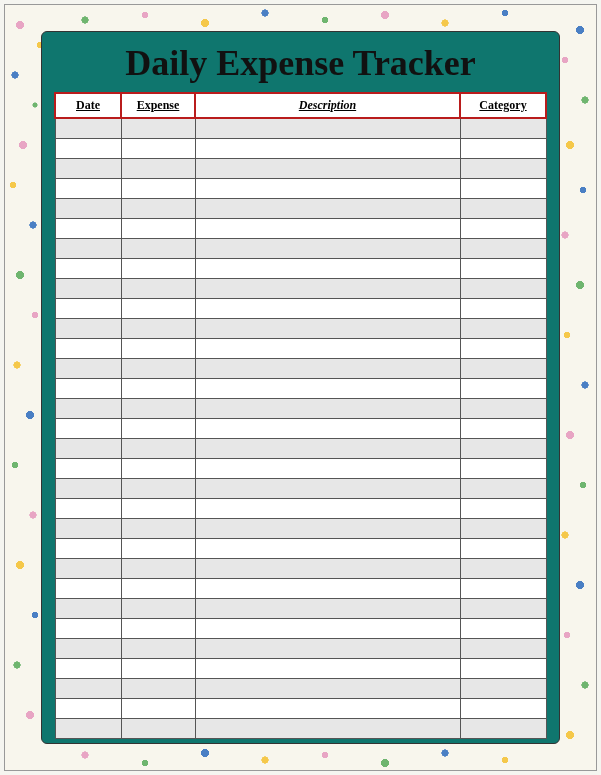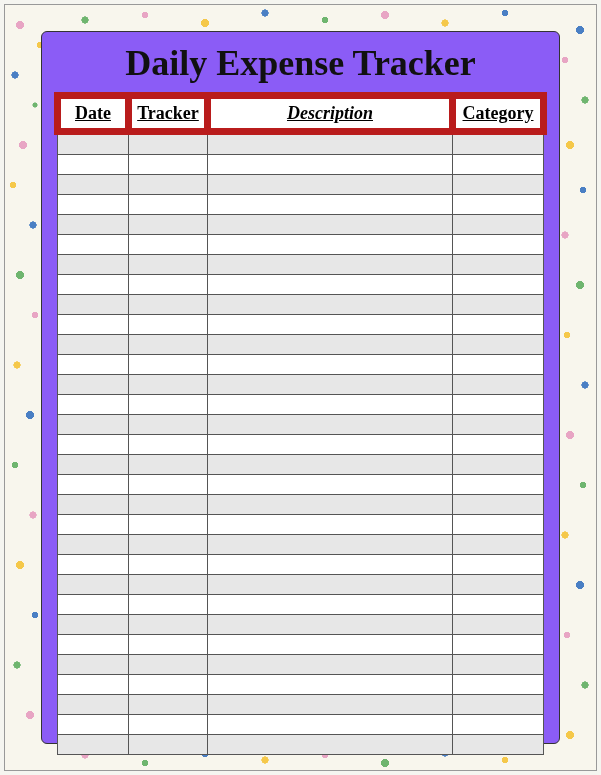--- a/index.html
+++ b/index.html
@@ -75,21 +75,21 @@
       radial-gradient(circle 8px at 380px 758px, #6fb56f 50%, transparent 52%),
       radial-gradient(circle 7px at 440px 748px, #4a7fc4 50%, transparent 52%),
       radial-gradient(circle 6px at 500px 755px, #f5c84a 50%, transparent 52%);
   }
   .page {
     position: absolute;
     top: 26px;
     left: 36px;
     right: 36px;
     bottom: 26px;
-    background: #8b5cf6;
+    background: #0f766e;
     border: 1px solid #333;
     border-radius: 6px;
     padding: 10px 12px 12px 12px;
     box-sizing: border-box;
     display: flex;
     flex-direction: column;
   }
   .title {
     font-family: 'Brush Script MT', 'Lucida Handwriting', cursive;
     font-size: 36px;
@@ -97,27 +97,27 @@
     margin: 0 0 8px 0;
     color: #111;
   }
   table.tracker {
     width: 100%;
     border-collapse: collapse;
     flex: 1;
   }
   table.tracker th {
     font-family: Georgia, 'Times New Roman', serif;
-    font-size: 18px;
+    font-size: 12px;
     font-weight: bold;
     text-decoration: underline;
     padding: 4px 2px;
     text-align: center;
     background: #ffffff;
-    border: 7px solid #b91c1c;
+    border: 2px solid #b91c1c;
   }
   table.tracker td {
     border: 1px solid #555;
     height: 19px;
     padding: 0;
   }
   table.tracker tbody tr:nth-child(odd) td {
     background: #e7e7e7;
   }
   table.tracker tbody tr:nth-child(even) td {
@@ -131,21 +131,21 @@
 </head>
 <body>
 
 <div class="floral-border">
   <div class="page">
     <h1 class="title">Daily Expense Tracker</h1>
     <table class="tracker">
       <thead>
         <tr>
           <th class="col-date">Date</th>
-          <th class="col-amount">Tracker</th>
+          <th class="col-amount">Expense</th>
           <th class="col-desc">Description</th>
           <th class="col-cat">Category</th>
         </tr>
       </thead>
       <tbody id="rows">
           <tr>
             <td></td>
             <td></td>
             <td></td>
             <td></td>

